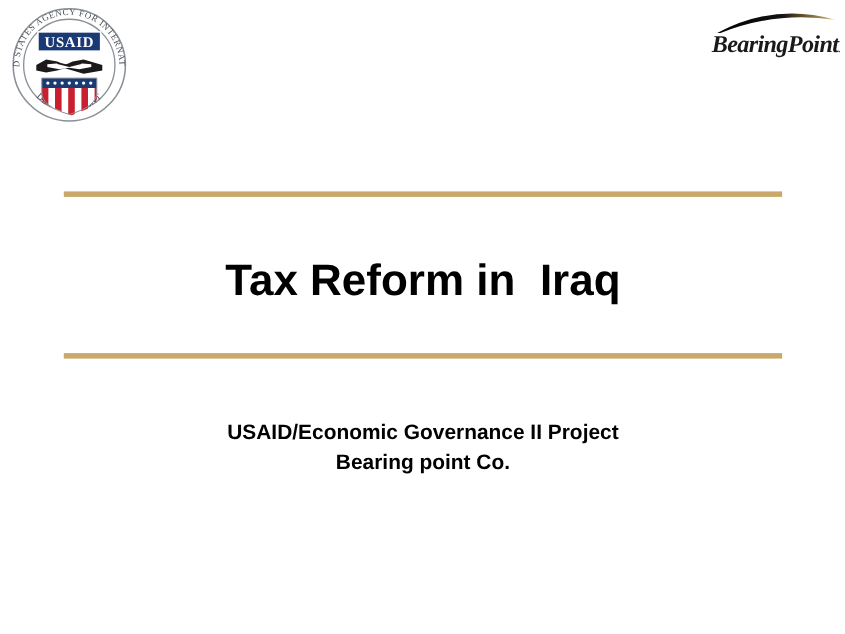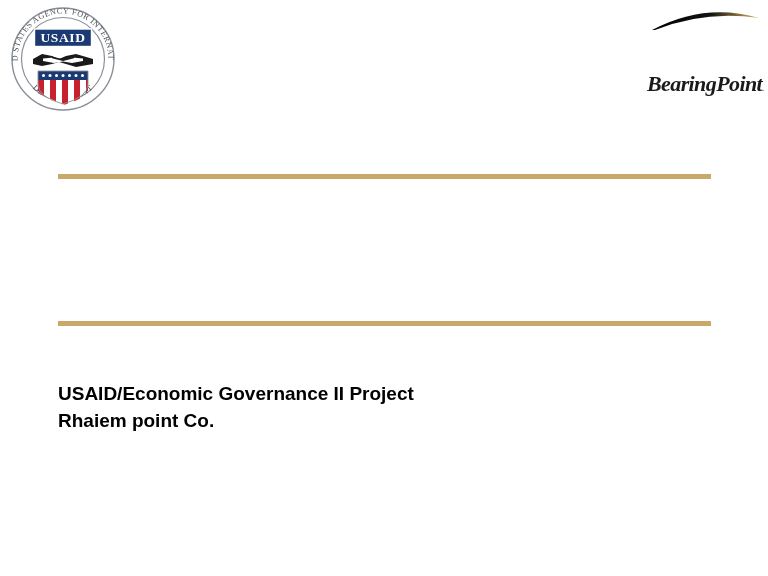--- a/index.html
+++ b/index.html
@@ -49,21 +49,20 @@
     top: 20px;
     width: 116px;
     text-align: center;
     font-family: "Liberation Serif", "DejaVu Serif", serif;
     font-style: italic;
     font-weight: bold;
     font-size: 22px;
     letter-spacing: -0.6px;
     color: #1a1a1a;
     white-space: nowrap;
-    margin-top: 44px;
   }
   #bp-tm {
     font-style: normal;
     font-weight: normal;
     font-size: 9px;
     vertical-align: baseline;
     letter-spacing: 0;
   }
 
   
@@ -91,20 +90,21 @@
     color: #000000;
     white-space: pre;
   }
 
   
   #subtitle-block {
     position: absolute;
     left: 58px;
     top: 380px;
     width: 653px;
+    text-align: center;
     font-family: "Liberation Sans", sans-serif;
     font-weight: bold;
     font-size: 19px;
     line-height: 27px;
     color: #000000;
   }
   .subtitle-line { display: block; white-space: pre; }
   .subtitle-gap { display: block; height: 22px; }
 </style>
 </head>
@@ -175,20 +175,21 @@
       <path d="M5 23 Q58 -5 112 11 Q58 3 8 23 Z" fill="url(#arcGrad)"></path>
     </svg>
     <div id="bp-wordmark">
       <span>BearingPoint</span><span id="bp-tm">.</span>
     </div>
   </div>
 
   <div id="rule-top" class="gold-rule"></div>
   <div id="rule-bottom" class="gold-rule"></div>
 
+  <div id="slide-title">Tax Reform in  Iraq</div>
 
   <div id="subtitle-block">
     <span class="subtitle-line">USAID/Economic Governance II Project</span>
-    <span class="subtitle-line">Rhaiem point Co.</span>
+    <span class="subtitle-line">Bearing point Co.</span>
     <span class="subtitle-gap"></span>
   </div>
 
 </div>
 
 </body></html>

